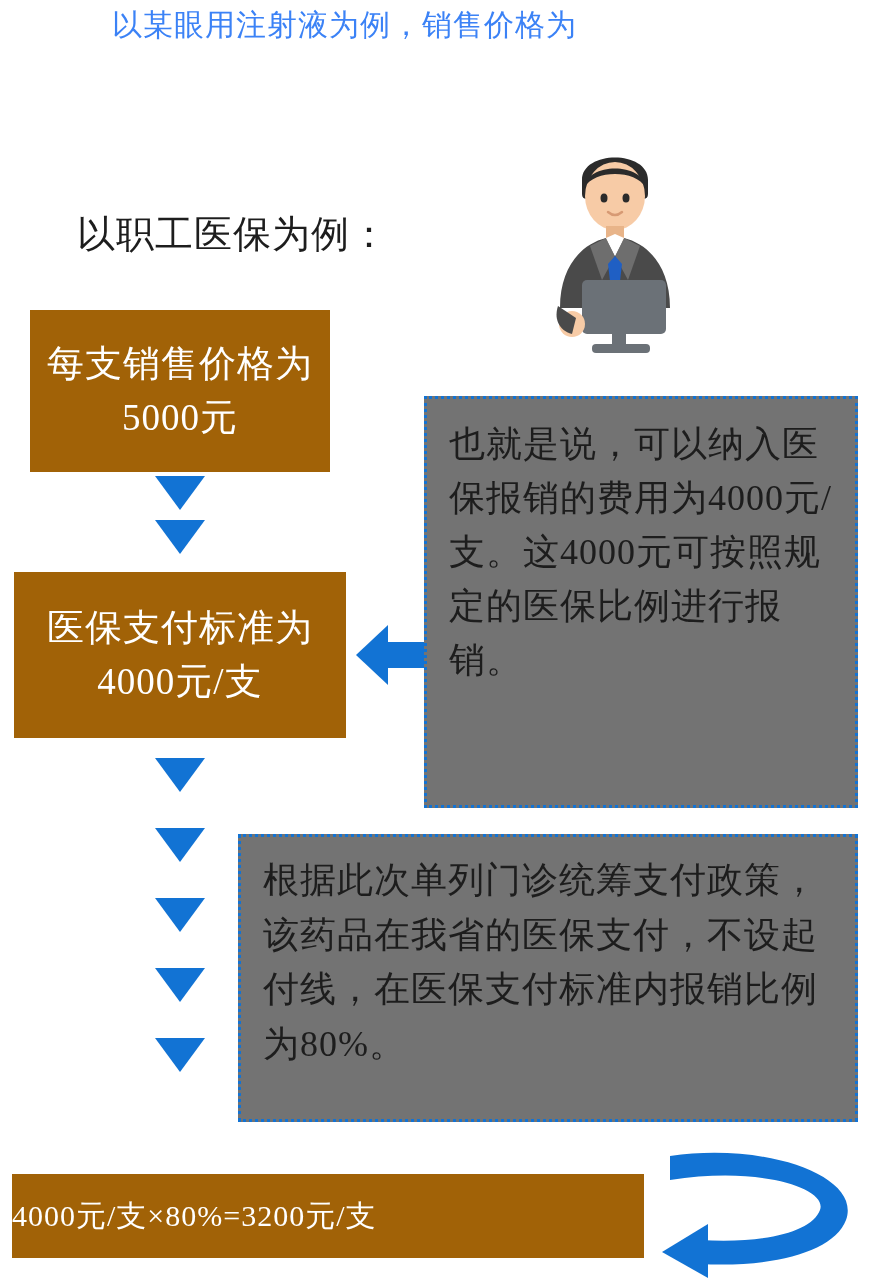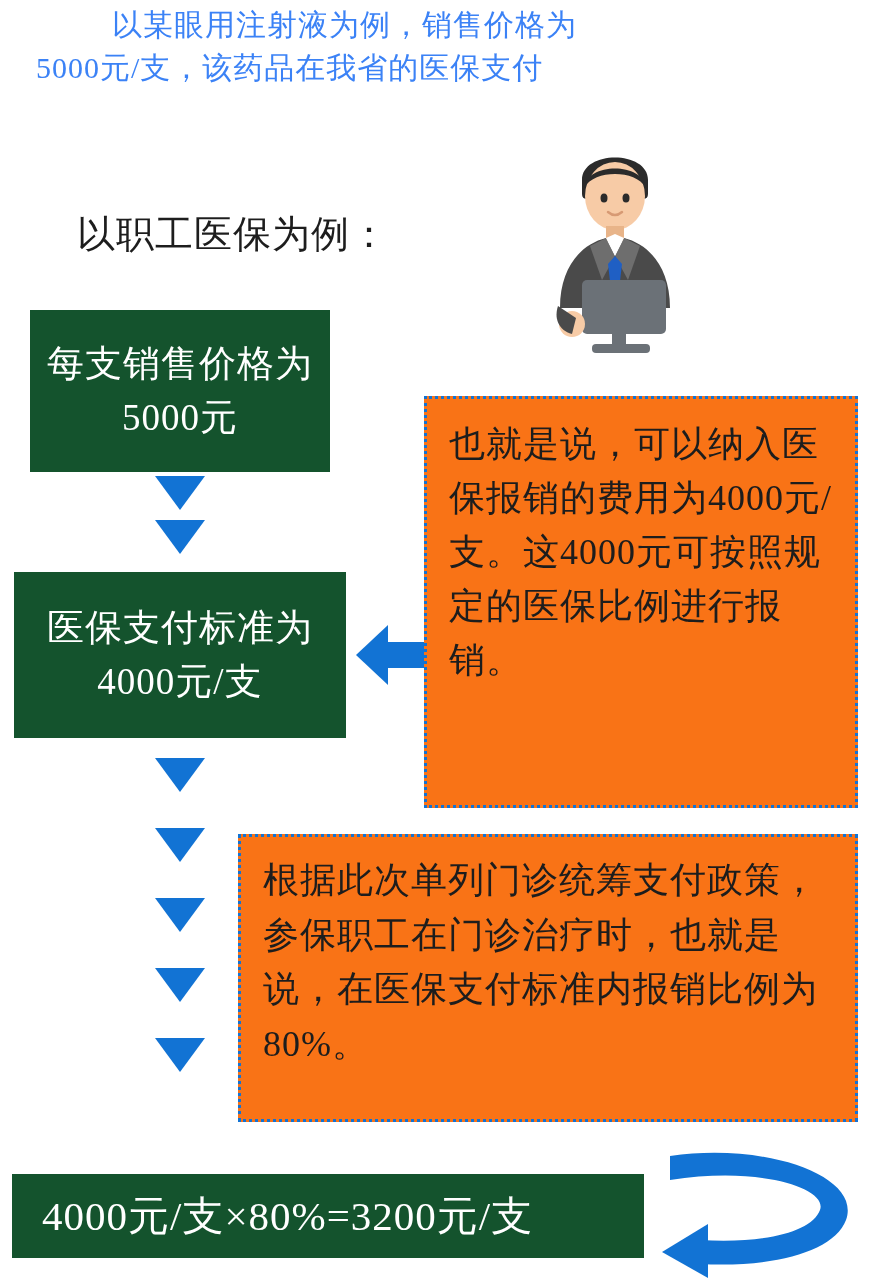--- a/index.html
+++ b/index.html
@@ -40,21 +40,21 @@
     font-size: 38px;
     line-height: 1.4;
     letter-spacing: 1px;
     color: #1d1d1d;
     margin-left: 41px;
   }
 
   
   .blue-box {
     position: absolute;
-    background: #14532d;
+    background: #a16207;
     color: #ffffff;
     box-sizing: border-box;
     display: flex;
     align-items: center;
     justify-content: center;
     text-align: center;
     letter-spacing: 1px;
   }
   #box-price {
     left: 30px;
@@ -72,31 +72,31 @@
     height: 166px;
     font-size: 37px;
     line-height: 1.45;
     padding: 8px 12px;
   }
   #box-result {
     left: 12px;
     top: 1174px;
     width: 632px;
     height: 84px;
-    font-size: 41px;
-    padding: 0 30px;
+    font-size: 30px;
+    padding: 0 0;
     justify-content: flex-start;
   }
 
   
   .dotted-box {
     position: absolute;
     border: 3px dotted #1273d4;
     box-sizing: border-box;
-    background: #f97316;
+    background: #737373;
     color: #1d1d1d;
     letter-spacing: 1px;
   }
   #callout-1 {
     left: 424px;
     top: 396px;
     width: 434px;
     height: 412px;
     font-size: 36px;
     line-height: 1.5;
@@ -154,21 +154,20 @@
     top: 128px;
     width: 190px;
     height: 240px;
   }
 </style>
 </head>
 <body>
 
 <div class="intro">
   <p class="indent">以某眼用注射液为例，销售价格为</p>
-  <p>5000元/支，该药品在我省的医保支付</p>
 </div>
 
 <div class="subtitle">以职工医保为例：</div>
 
 <div class="person">
   <svg viewBox="0 0 190 240" width="190" height="240" xmlns="http://www.w3.org/2000/svg">
 
     <path d="M62 52 C62 22 128 22 128 52 L128 66 C128 72 122 72 118 68 C110 58 80 58 72 68 C68 72 62 72 62 66 Z" fill="#2b2b2b"></path>
 
     <ellipse cx="95" cy="68" rx="30" ry="34" fill="#f7cba6"></ellipse>
@@ -214,21 +213,21 @@
 </div>
 
 <div class="dotted-box" id="callout-1">也就是说，可以纳入医保报销的费用为4000元/支。这4000元可按照规定的医保比例进行报销。</div>
 
 <div class="down-arrow" style="left:155px; top:758px;"></div>
 <div class="down-arrow" style="left:155px; top:828px;"></div>
 <div class="down-arrow" style="left:155px; top:898px;"></div>
 <div class="down-arrow" style="left:155px; top:968px;"></div>
 <div class="down-arrow" style="left:155px; top:1038px;"></div>
 
-<div class="dotted-box" id="callout-2">根据此次单列门诊统筹支付政策，参保职工在门诊治疗时，也就是说，在医保支付标准内报销比例为80%。</div>
+<div class="dotted-box" id="callout-2">根据此次单列门诊统筹支付政策，该药品在我省的医保支付，不设起付线，在医保支付标准内报销比例为80%。</div>
 
 <div class="blue-box" id="box-result">4000元/支×80%=3200元/支</div>
 
 <div class="curve-arrow">
   <svg viewBox="0 0 210 130" width="210" height="130" xmlns="http://www.w3.org/2000/svg">
     <path d="M14 8 C110 -6 206 28 190 72 C178 104 116 120 44 116 L44 92 C108 96 156 84 164 62 C172 40 104 18 14 32 Z" fill="#1273d4"></path>
     <path d="M52 76 L52 130 L6 104 Z" fill="#1273d4"></path>
   </svg>
 </div>
 

